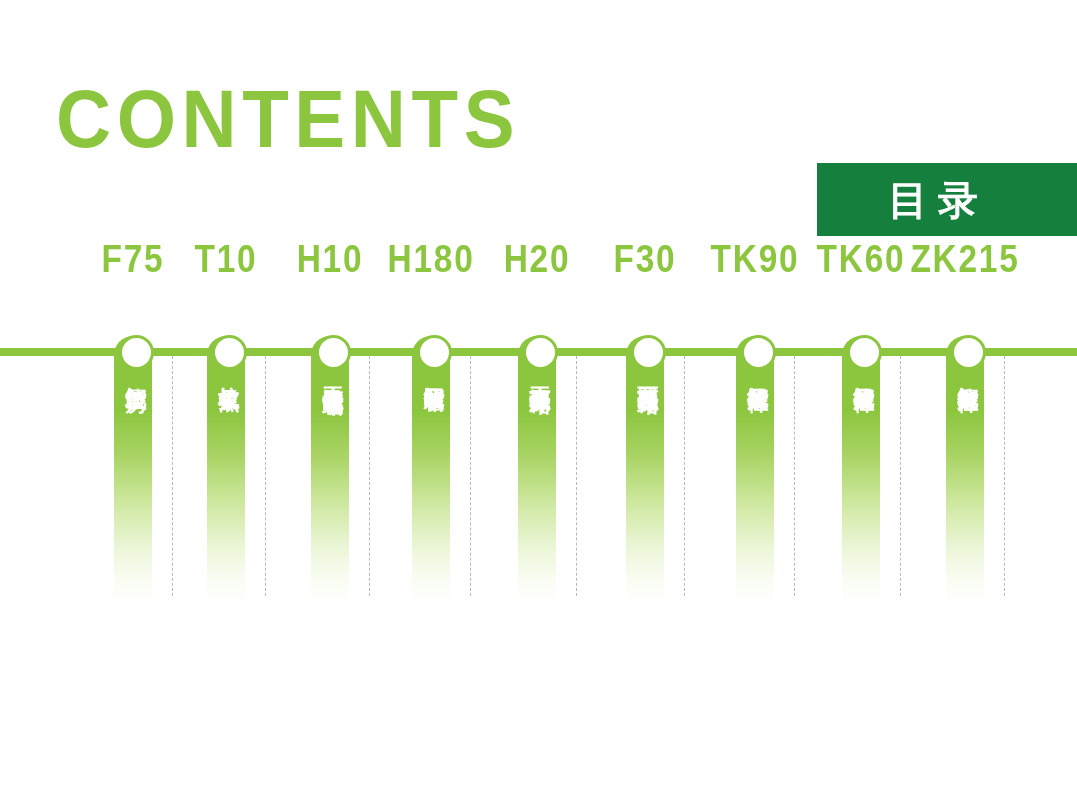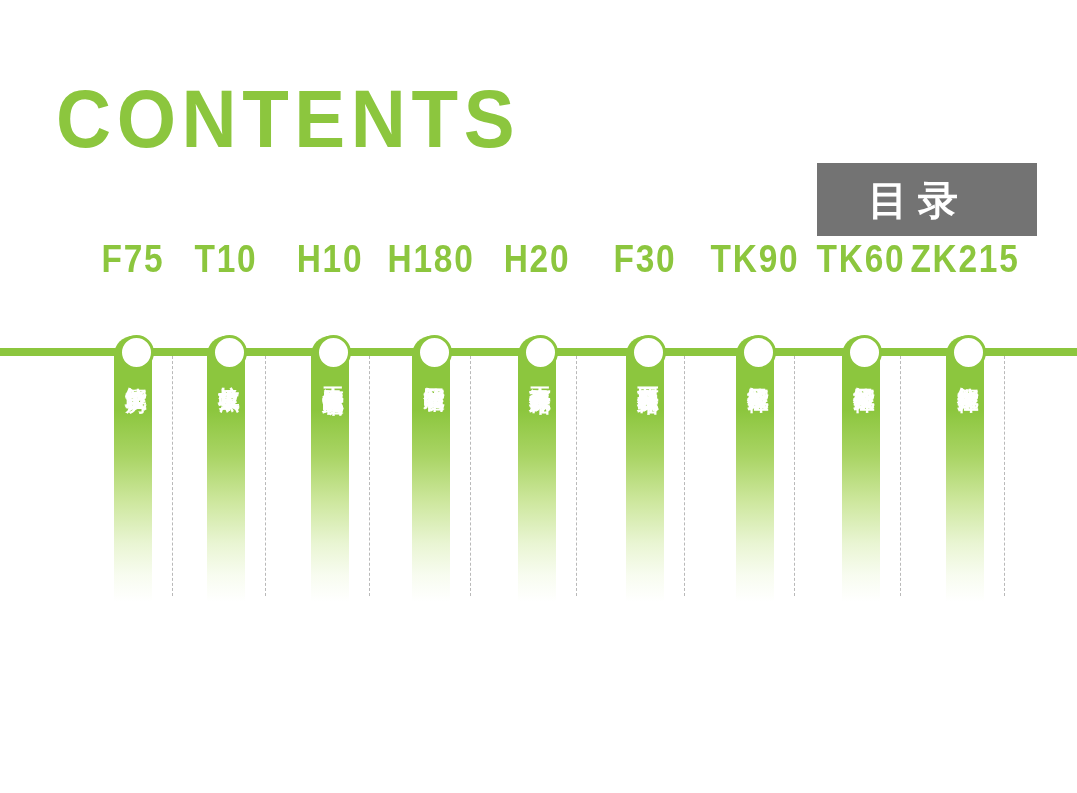--- a/index.html
+++ b/index.html
@@ -28,23 +28,23 @@
     color: #8CC63E;
     transform: scaleX(0.93);
     transform-origin: left top;
     white-space: nowrap;
   }
 
   #badge-cn {
     position: absolute;
     left: 817px;
     top: 163px;
-    width: 220px;
+    width: 260px;
     height: 73px;
-    background: #737373;
+    background: #15803d;
     display: flex;
     align-items: center;
     justify-content: center;
     box-sizing: border-box;
     padding-right: 28px;
   }
   #badge-cn .badge-text {
     color: #ffffff;
     font-size: 40px;
     font-weight: bold;

